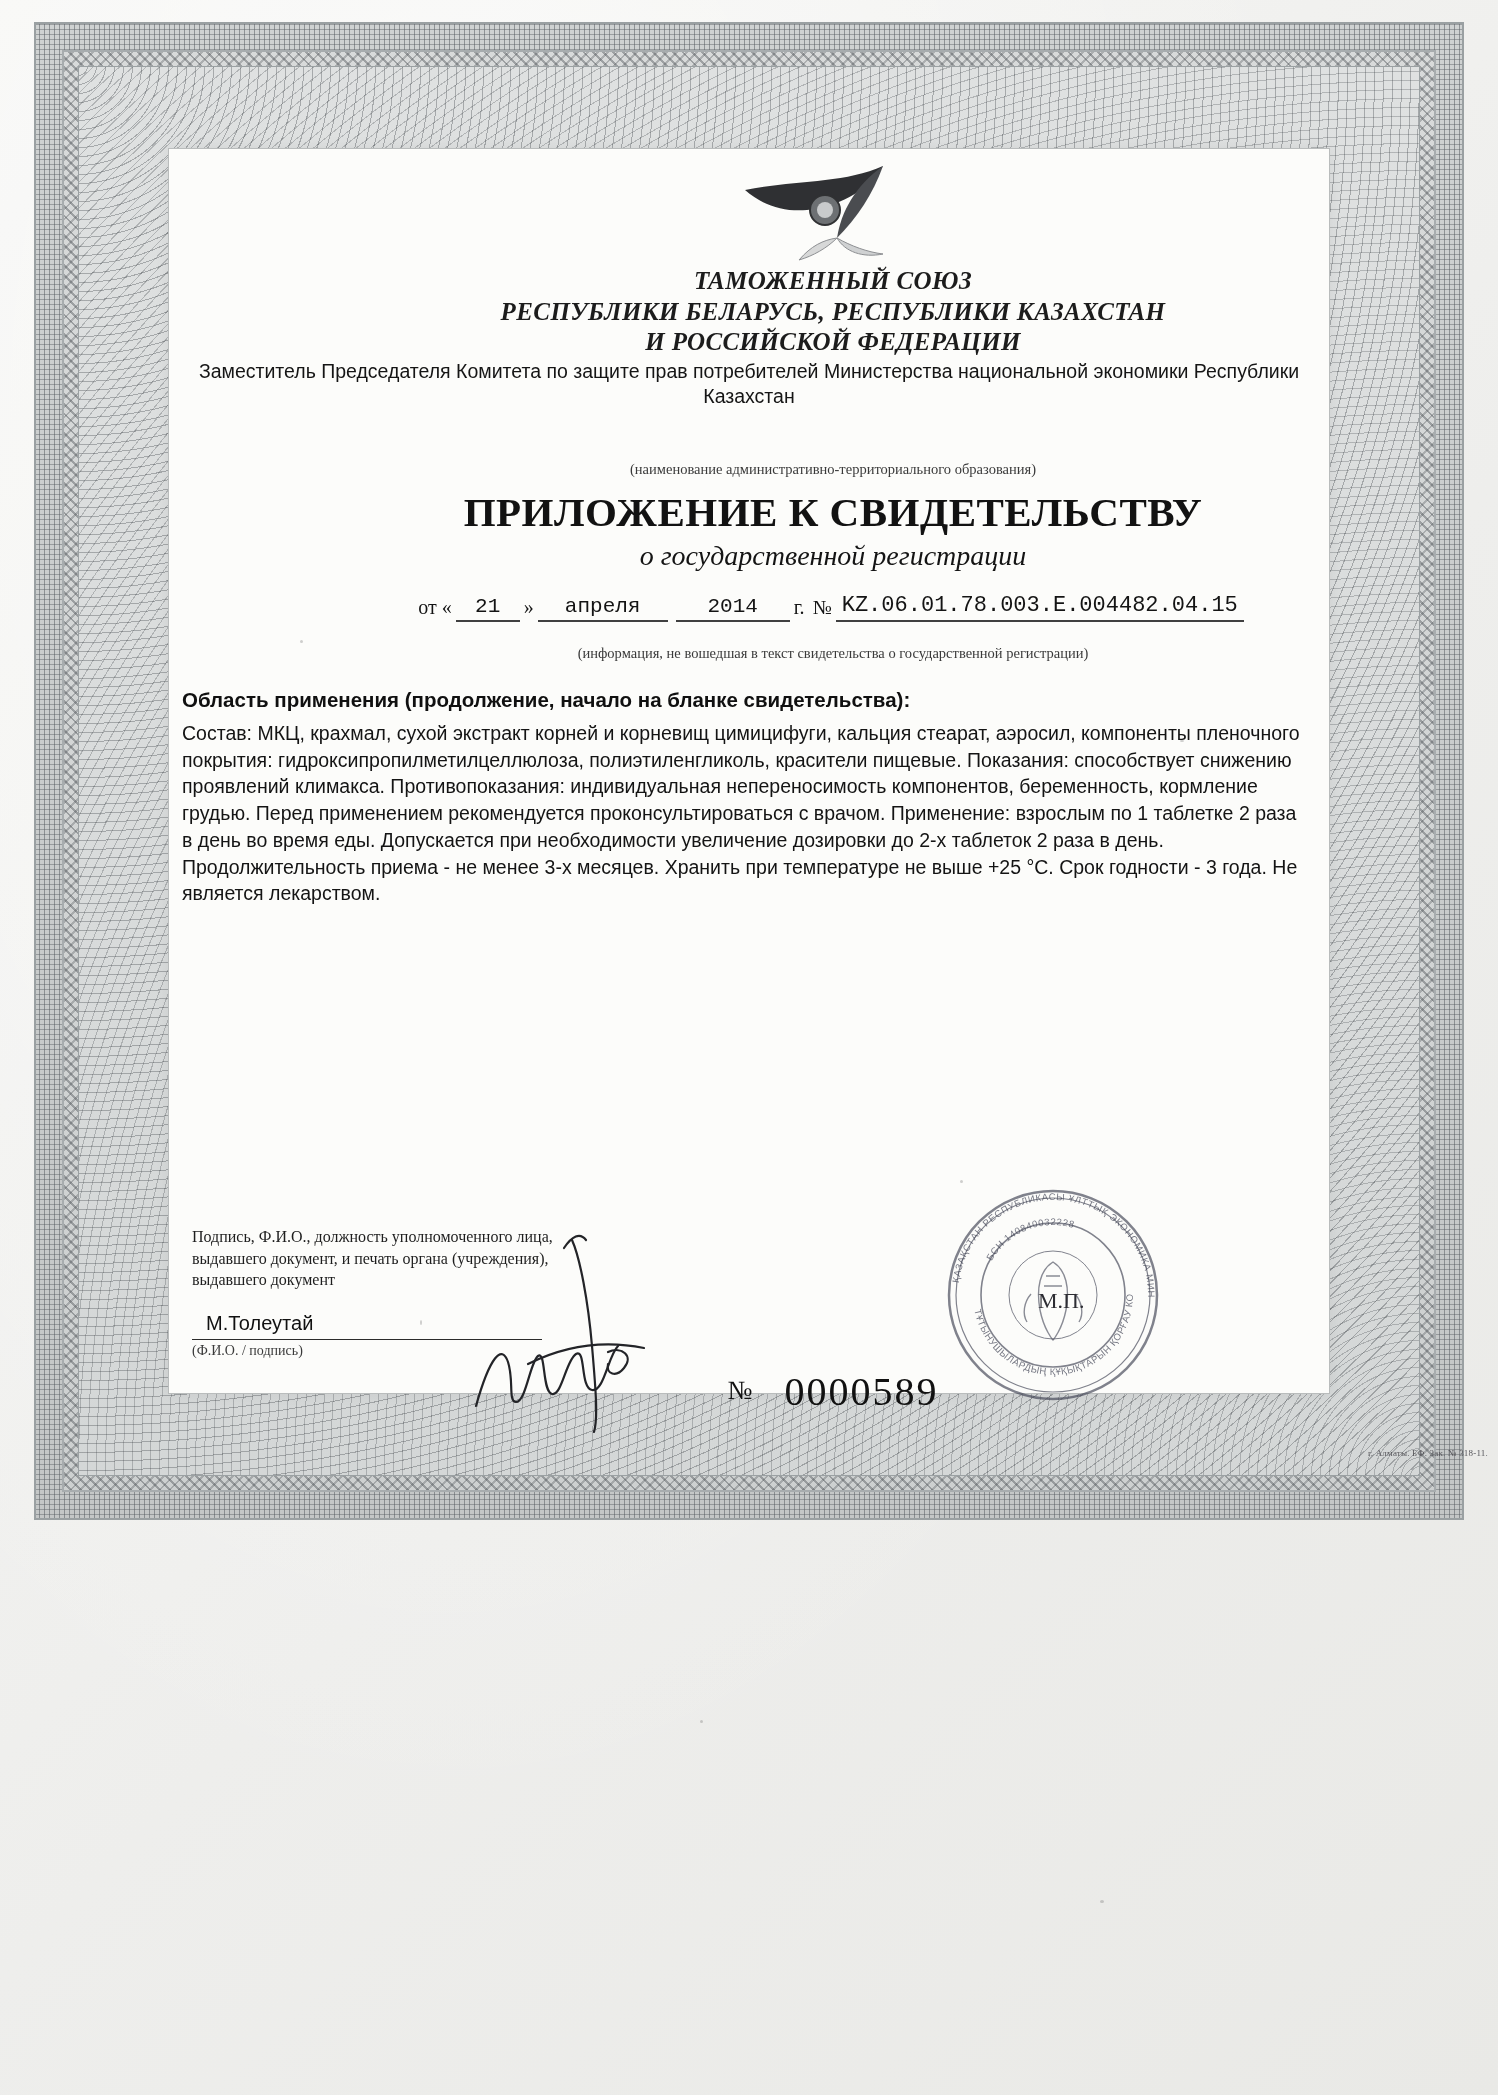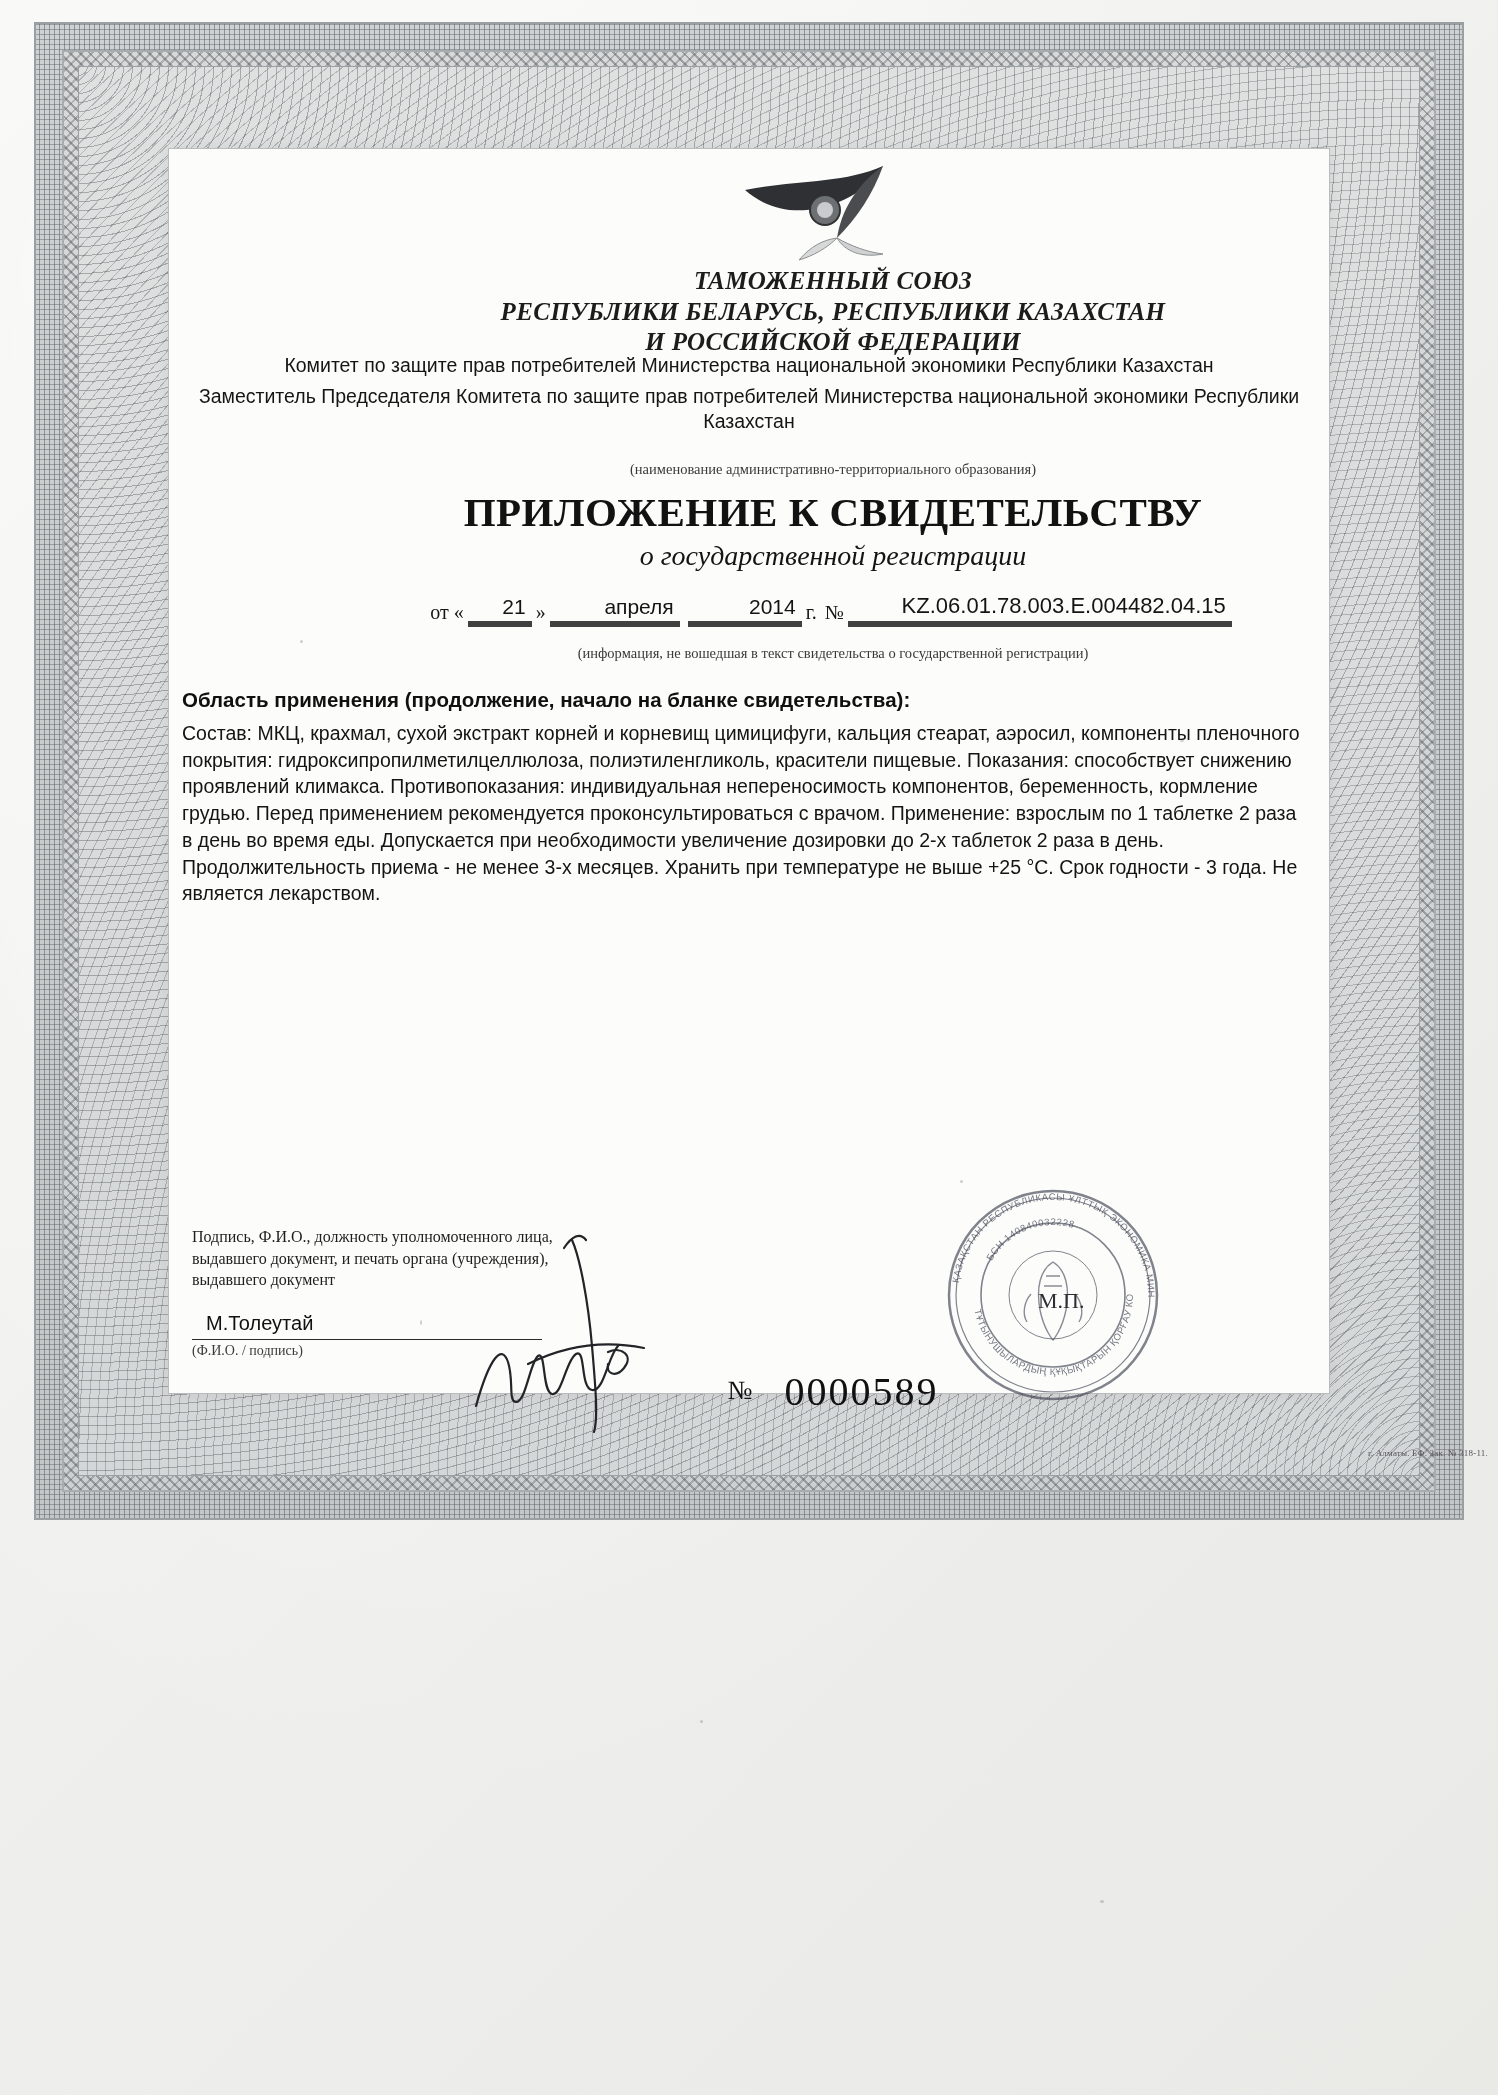--- a/index.html
+++ b/index.html
@@ -159,24 +159,24 @@
     width: 100%;
     display: flex;
     justify-content: center;
     align-items: flex-end;
     font-family: "Liberation Serif", serif;
     font-size: 20px;
     color: #141414;
   }
   .date-row .lbl { padding-bottom: 3px; }
   .fld {
-    font-family: Liberation Sans, sans-serif;
+    font-family: Liberation Mono, monospace;
     font-size: 21px;
-    text-align: right;
-    border-bottom: 6px solid #404040;
+    text-align: center;
+    border-bottom: 2px solid #404040;
     padding: 0 6px 2px 6px;
     margin: 0 4px;
   }
   .fld-day { min-width: 52px; }
   .fld-month { min-width: 118px; }
   .fld-year { min-width: 102px; }
   .fld-num { min-width: 372px; font-size: 22px; }
   .note-info { top: 497px; }
 
   
@@ -317,21 +317,20 @@
       </svg>
     </div>
 
     <div class="org-title">
       <div>ТАМОЖЕННЫЙ СОЮЗ</div>
       <div>РЕСПУБЛИКИ БЕЛАРУСЬ, РЕСПУБЛИКИ КАЗАХСТАН</div>
       <div>И РОССИЙСКОЙ ФЕДЕРАЦИИ</div>
     </div>
 
     <div class="authority">
-      <div>Комитет по защите прав потребителей Министерства национальной экономики Республики Казахстан</div>
       <div class="line2">Заместитель Председателя Комитета по защите прав потребителей Министерства национальной экономики Республики Казахстан</div>
     </div>
 
     <div class="small-note note-admin">(наименование административно-территориального образования)</div>
 
     <div class="doc-title">ПРИЛОЖЕНИЕ К СВИДЕТЕЛЬСТВУ</div>
     <div class="doc-subtitle">о государственной регистрации</div>
 
     <div class="date-row">
       <span class="lbl">от «</span>

